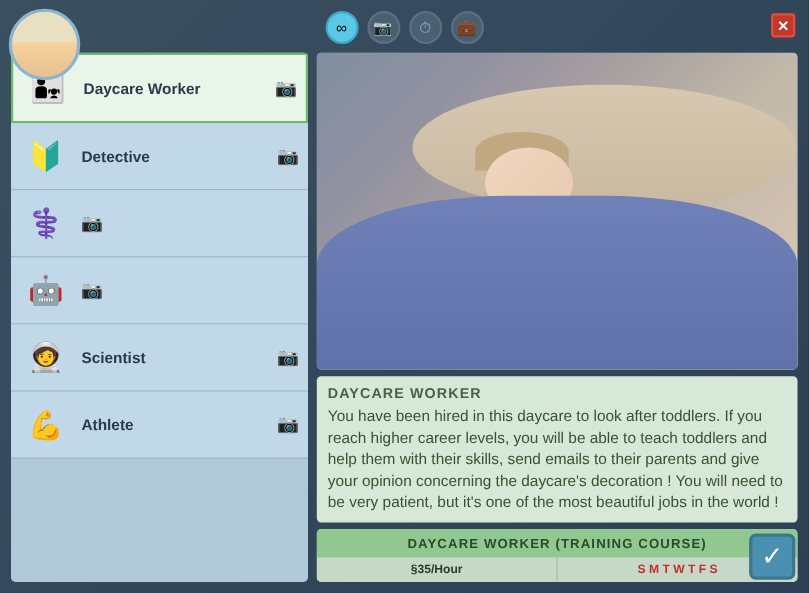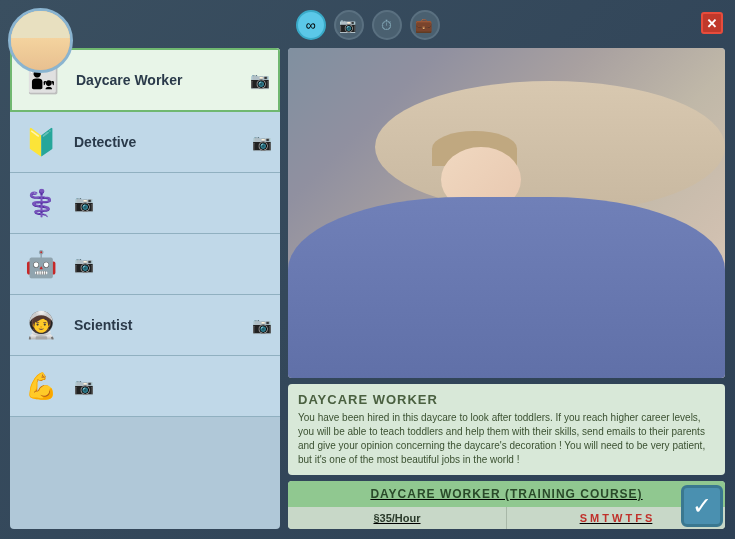--- a/index.html
+++ b/index.html
@@ -238,31 +238,30 @@
     .desc-title {
       font-size: 13px;
       font-weight: bold;
       color: #4a6040;
       letter-spacing: 1px;
       text-transform: uppercase;
       font-variant: small-caps;
       margin-bottom: 4px;
     }
     .desc-text {
-      font-size: 10px;
+      font-size: 14px;
       color: #3a5030;
       line-height: 1.4;
     }
 
     
     .bottom-bar {
       background: #d8e8d8;
       border-radius: 4px;
       overflow: hidden;
-      text-decoration: underline;
     }
     .career-level-btn {
       background: #90c890;
       text-align: center;
       padding: 6px;
       font-size: 12px;
       font-weight: bold;
       color: #2a4a2a;
       letter-spacing: 1px;
       text-transform: uppercase;
@@ -351,20 +350,21 @@
       </div>
 
       <div class="career-item">
         <div class="career-icon">🧑‍🚀</div>
         <span class="career-name">Scientist</span>
         <span class="career-photo-icon">📷</span>
       </div>
 
       <div class="career-item">
         <div class="career-icon">💪</div>
+        <span class="career-name">Athlete</span>
         <span class="career-photo-icon">📷</span>
       </div>
 
     </div>
 
     <div class="right-panel">
 
       <div class="career-image">
         <div class="baby-image">
           <div class="baby-pillow"></div>

